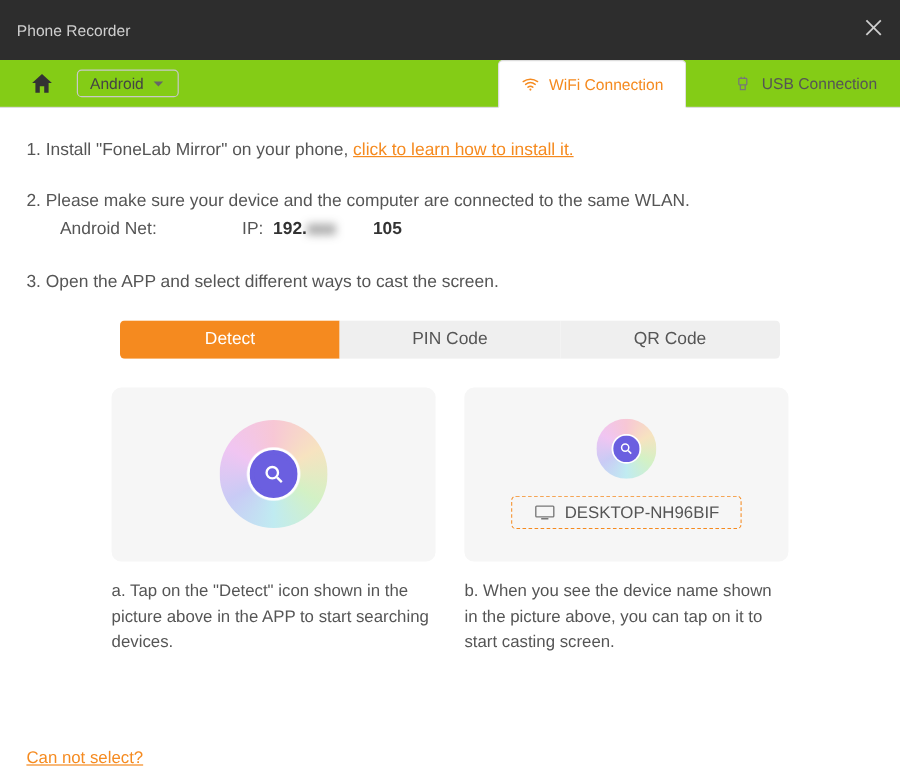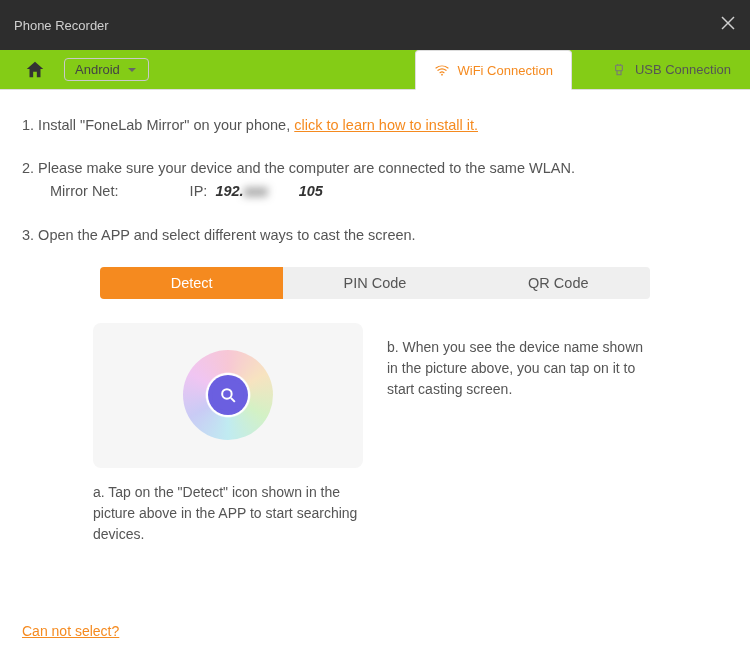--- a/index.html
+++ b/index.html
@@ -16,21 +16,21 @@
     .spacer { flex: 1; }
     .conn-tabs { display: flex; align-items: stretch; }
     .conn-tab { display: flex; align-items: center; padding: 0 18px; font-size: 13px; border: 1px solid transparent; cursor: pointer; }
     .conn-tab.active { background: #fff; color: #f58a1f; border: 1px solid #ddd; border-bottom: 1px solid #fff; margin-bottom: -1px; border-radius: 4px 4px 0 0; }
     .conn-tab:not(.active) { color: #555; margin-left: 20px; }
     .conn-tab svg { width: 16px; height: 16px; margin-right: 8px; }
     .content { padding: 24px 22px 0 22px; color: #555; font-size: 14.5px; }
     .step { margin-bottom: 20px; line-height: 1.6; }
     .step a { color: #f58a1f; text-decoration: underline; }
     .indent { margin-left: 28px; }
-    .bold { font-weight: 700; color: #333; font-style: italic; }
+    .bold { font-weight: 700; color: #333; }
     .blur { filter: blur(4px); display: inline-block; min-width: 55px; }
     .tabs { display: flex; width: 550px; margin: 10px auto 24px auto; border-radius: 4px; overflow: hidden; }
     .tab { flex: 1; text-align: center; padding: 8px 1px; font-size: 14.5px; background: #efefef; color: #555; cursor: pointer; }
     .tab.active { background: #f58a1f; color: #fff; }
     .panels { display: flex; gap: 24px; justify-content: center; }
     .panel { width: 270px; }
     .card { height: 145px; background: #f6f6f6; border-radius: 8px; display: flex; flex-direction: column; align-items: center; justify-content: center; }
     .ring { position: relative; width: 90px; height: 90px; border-radius: 50%; background:
       radial-gradient(circle, #fff 34%, transparent 36%),
       conic-gradient(#f7c7d5, #f7e3c0, #d3f1c5, #c0ebf1, #c9cbf5, #f0c5f2, #f7c7d5);
@@ -90,21 +90,21 @@
   </div>
 </div>
 
 <div class="content">
   <div class="step">
     <span>1. Install "FoneLab Mirror" on your phone, </span><a href="#">click to learn how to install it.</a>
   </div>
   <div class="step">
     <span>2. Please make sure your device and the computer are connected to the same WLAN.</span><br>
     <span class="indent">
-      <span>Mirror Net:</span>
+      <span>Android Net:</span>
       <span class="blur">  </span>
       &nbsp;&nbsp;<span>IP:</span>&nbsp;
       <span class="bold"><span>192.</span><span class="blur">xxx</span><span>105</span></span>
     </span>
   </div>
   <div class="step">
     <span>3. Open the APP and select different ways to cast the screen.</span>
   </div>
 
   <div class="tabs">
@@ -121,18 +121,35 @@
               <svg viewBox="0 0 24 24">
                 <circle cx="10" cy="10" r="6"></circle>
                 <line x1="15" y1="15" x2="20" y2="20"></line>
               </svg>
             </div>
         </div>
       </div>
       <div class="caption">a. Tap on the "Detect" icon shown in the picture above in the APP to start searching devices.</div>
     </div>
     <div class="panel">
+      <div class="card">
+        <div class="ring small">
+          <div class="center">
+              <svg viewBox="0 0 24 24">
+                <circle cx="10" cy="10" r="6"></circle>
+                <line x1="15" y1="15" x2="20" y2="20"></line>
+              </svg>
+            </div>
+        </div>
+        <div class="device-box">
+          <svg viewBox="0 0 24 18">
+              <rect x="2" y="2" width="20" height="12" rx="1"></rect>
+              <line x1="8" y1="16" x2="16" y2="16"></line>
+            </svg>
+          <span>DESKTOP-NH96BIF</span>
+        </div>
+      </div>
       <div class="caption">b. When you see the device name shown in the picture above, you can tap on it to start casting screen.</div>
     </div>
   </div>
 </div>
 
 <a href="#" class="footer-link">Can not select?</a>
 
 </body></html>

